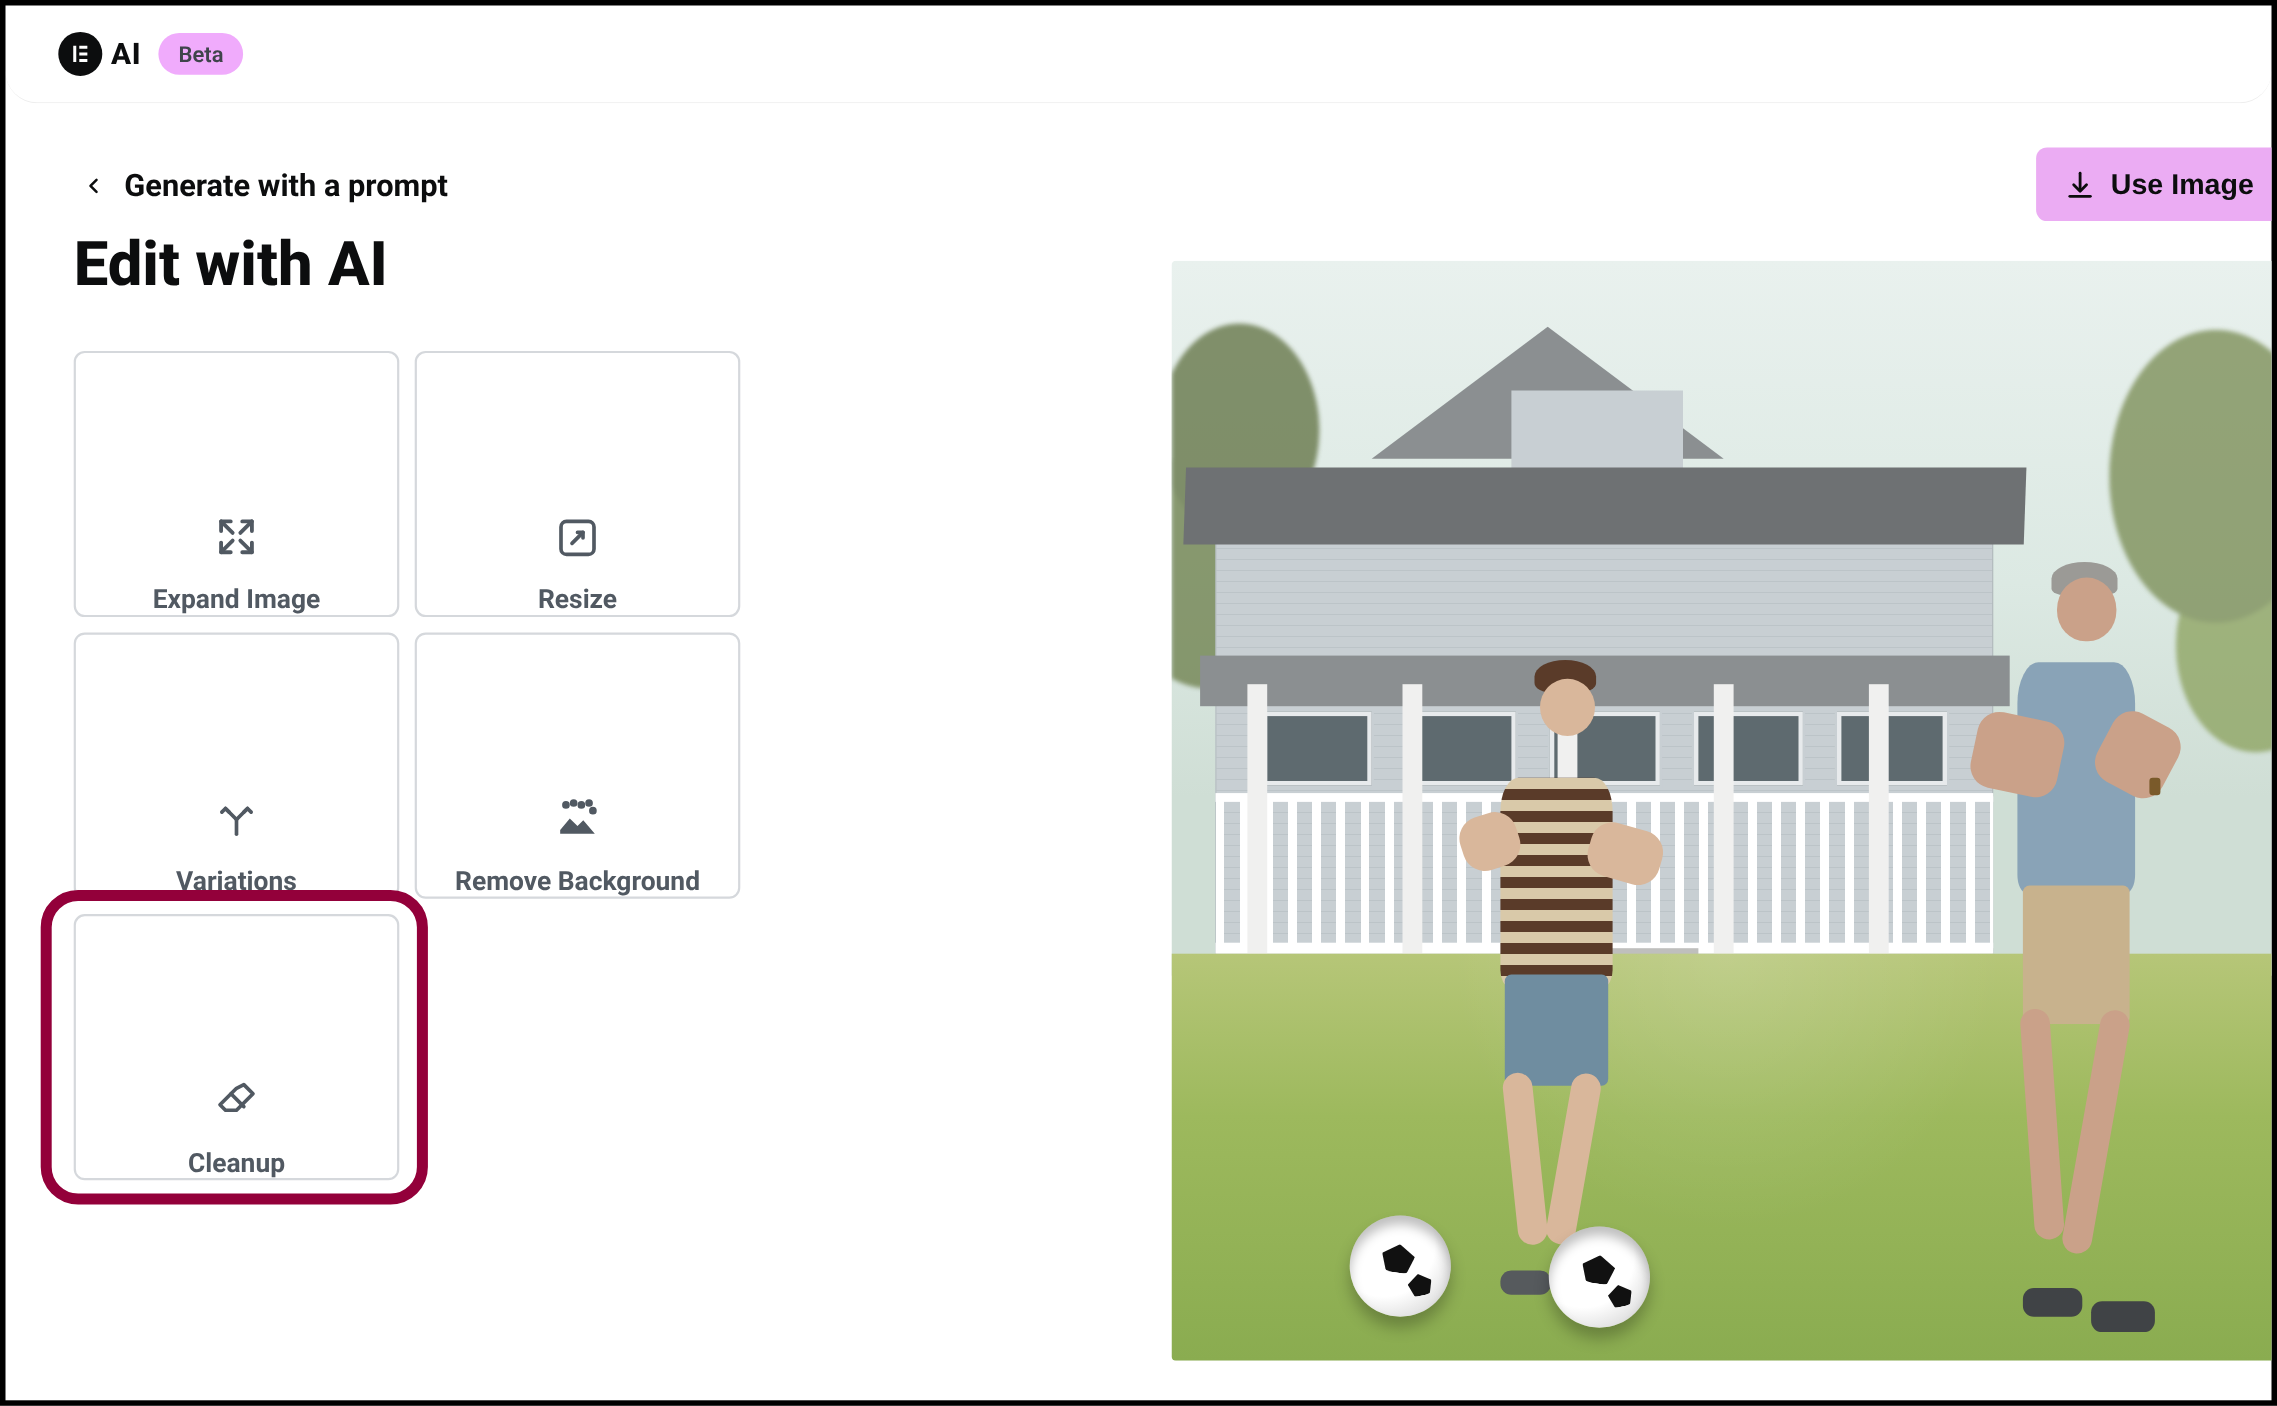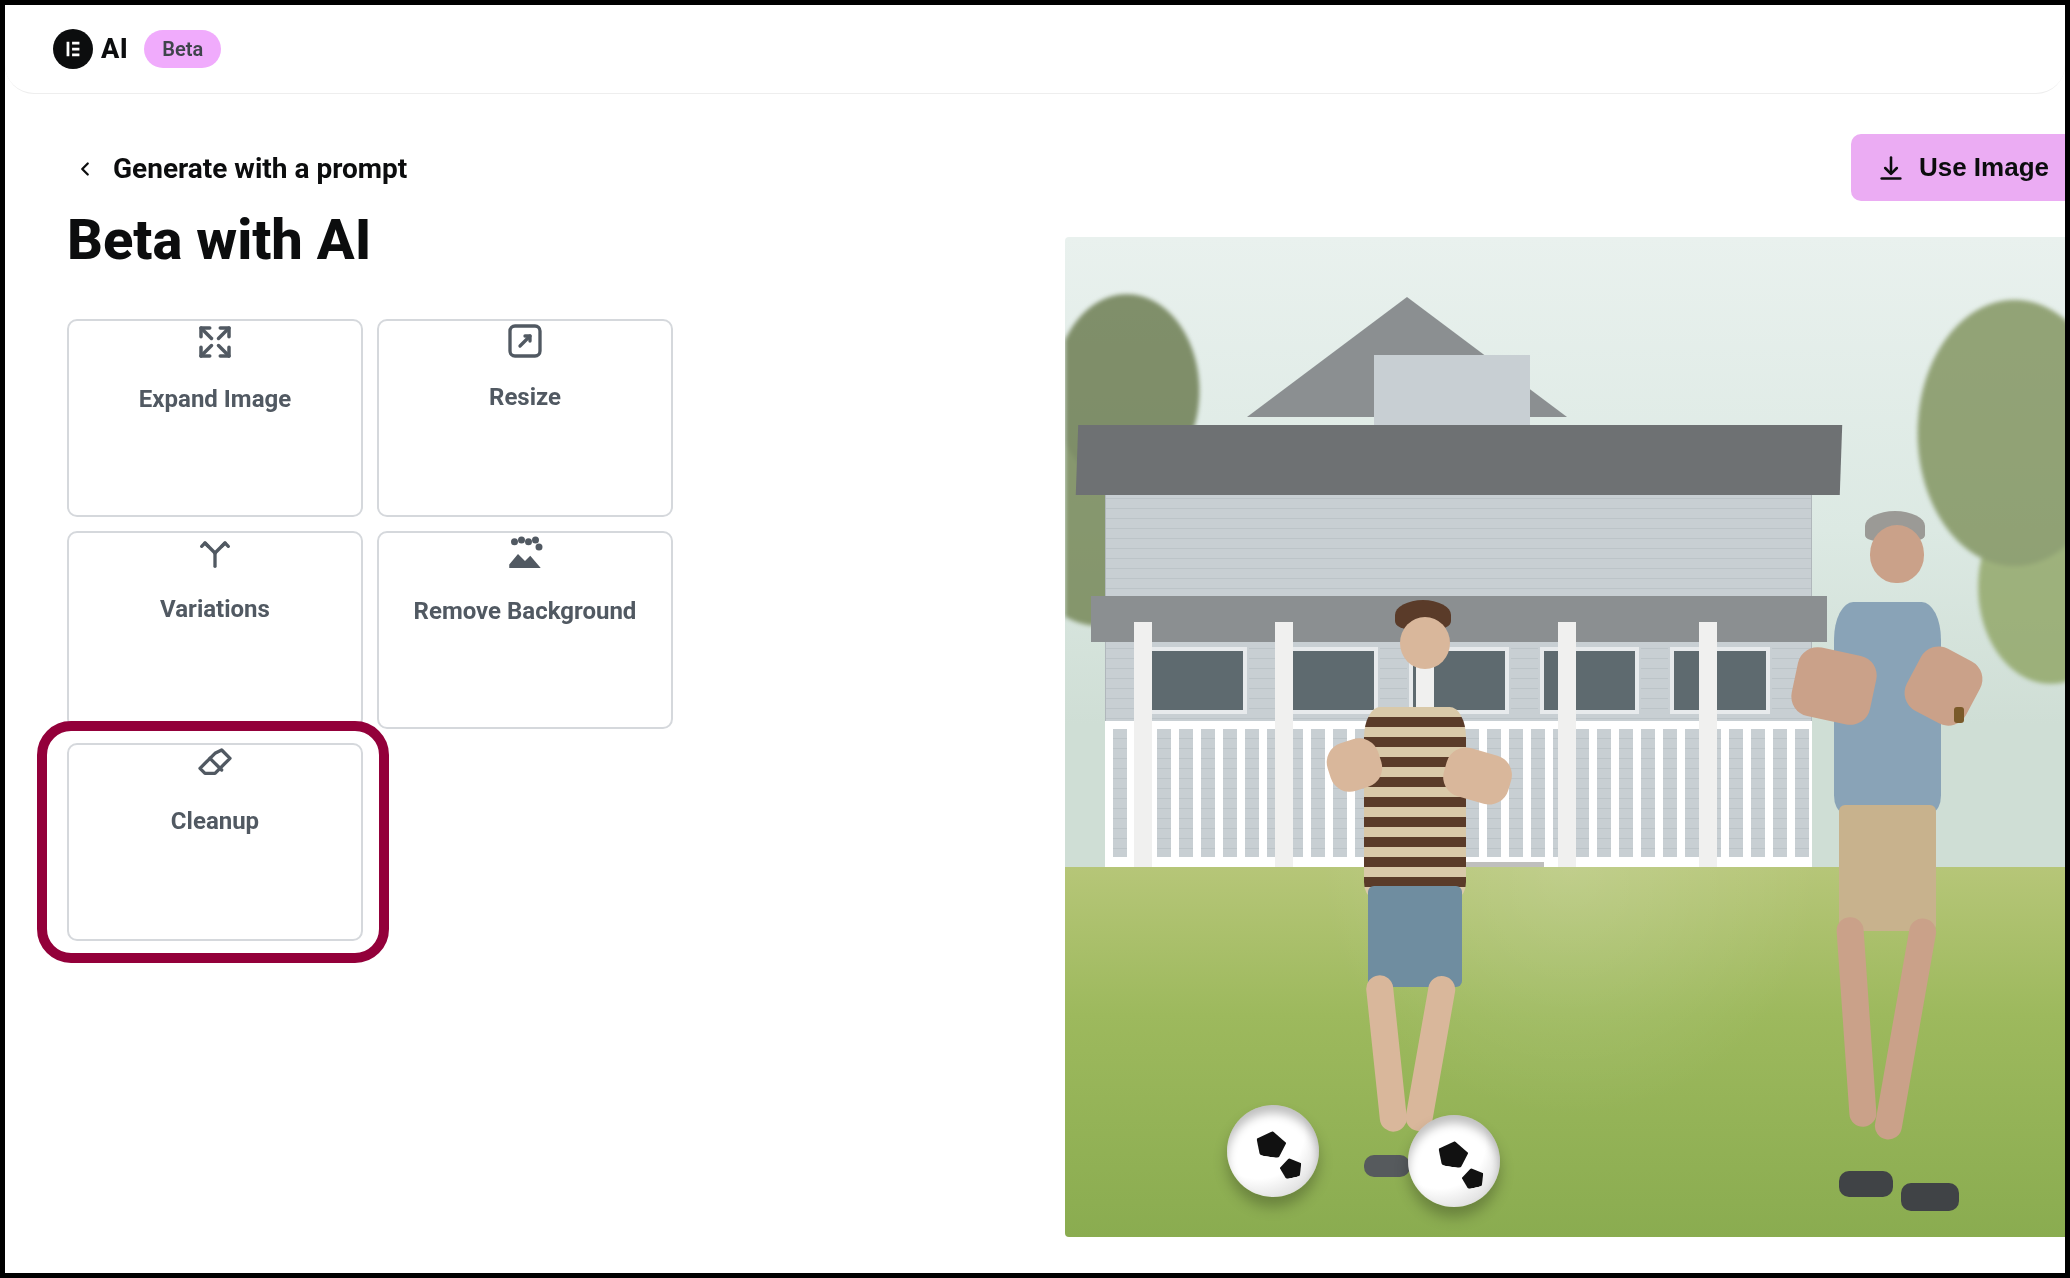--- a/index.html
+++ b/index.html
@@ -15,21 +15,21 @@
     .left-panel { flex: 0 0 980px; }
     .right-panel { flex: 1; position: relative; display:flex; flex-direction:column; align-items:flex-end; }
 
     .back-row { display: flex; align-items: center; gap: 14px; margin-left: 26px; margin-top: 18px; }
     .back-icon { display:inline-flex; align-items:center; justify-content:center; width:28px; height:28px; color:#0c0d0e; }
     .back-label { font-size: 28px; font-weight: 700; color:#0c0d0e; }
 
     .page-title { font-size: 56px; font-weight: 800; margin: 22px 0 46px 22px; color:#0c0d0e; }
 
     .tool-grid { display: grid; grid-template-columns: repeat(2, 296px); gap: 14px; margin-left: 22px; }
-    .tool-card { height: 198px; border: 2px solid #d5d8dc; border-radius: 10px; background:#fff; display:flex; flex-direction:column; align-items:center; justify-content:flex-start; gap: 22px; cursor:pointer; }
+    .tool-card { height: 242px; border: 2px solid #d5d8dc; border-radius: 10px; background:#fff; display:flex; flex-direction:column; align-items:center; justify-content:flex-end; gap: 22px; cursor:pointer; }
     .tool-card .tool-icon { color:#515962; display:flex; align-items:center; justify-content:center; }
     .tool-card .tool-label { font-size: 24px; font-weight: 700; color:#515962; text-align:center; }
     .highlight-wrap { position: relative; }
     .highlight { position: absolute; inset: -22px -26px -22px -30px; border: 10px solid #93003a; border-radius: 34px; pointer-events: none; }
 
     .use-image-btn { display:inline-flex; align-items:center; gap:14px; padding: 18px 26px; border-radius: 10px; background:#ebacf3; color:#0c0d0e; font-size: 26px; font-weight: 800; cursor:pointer; border:none; }
     .use-image-btn svg { width: 28px; height: 28px; }
 
     .preview-image { margin-top: 36px; width: 1010px; height: 1000px; border-radius: 4px; overflow:hidden; position:relative; }
 
@@ -110,21 +110,21 @@
 
     <div class="back-row">
       <span class="back-icon">
         <svg width="22" height="22" viewBox="0 0 24 24" fill="none" stroke="#0c0d0e" stroke-width="2.5" stroke-linecap="round" stroke-linejoin="round">
             <polyline points="15 18 9 12 15 6"></polyline>
           </svg>
       </span>
       <span class="back-label">Generate with a prompt</span>
     </div>
 
-    <h1 class="page-title">Beta with AI</h1>
+    <h1 class="page-title">Edit with AI</h1>
 
     <div class="tool-grid">
 
       <div class="tool-card">
         <span class="tool-icon">
           <svg width="42" height="42" viewBox="0 0 24 24" fill="none" stroke="#515962" stroke-width="2" stroke-linecap="round" stroke-linejoin="round">
               <path d="M4 9V4h5"></path>
               <path d="M20 9V4h-5"></path>
               <path d="M4 15v5h5"></path>
               <path d="M20 15v5h-5"></path>

